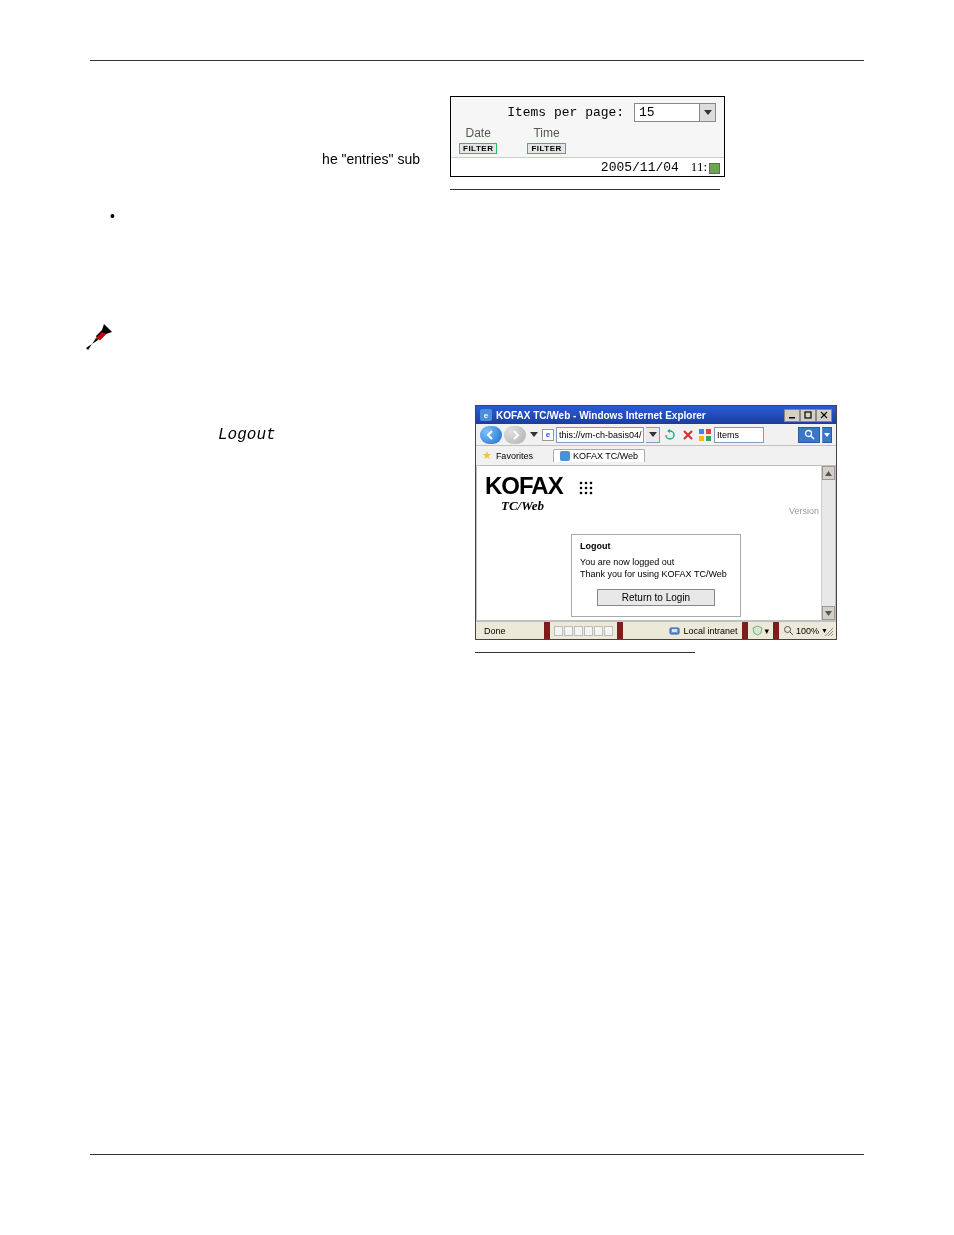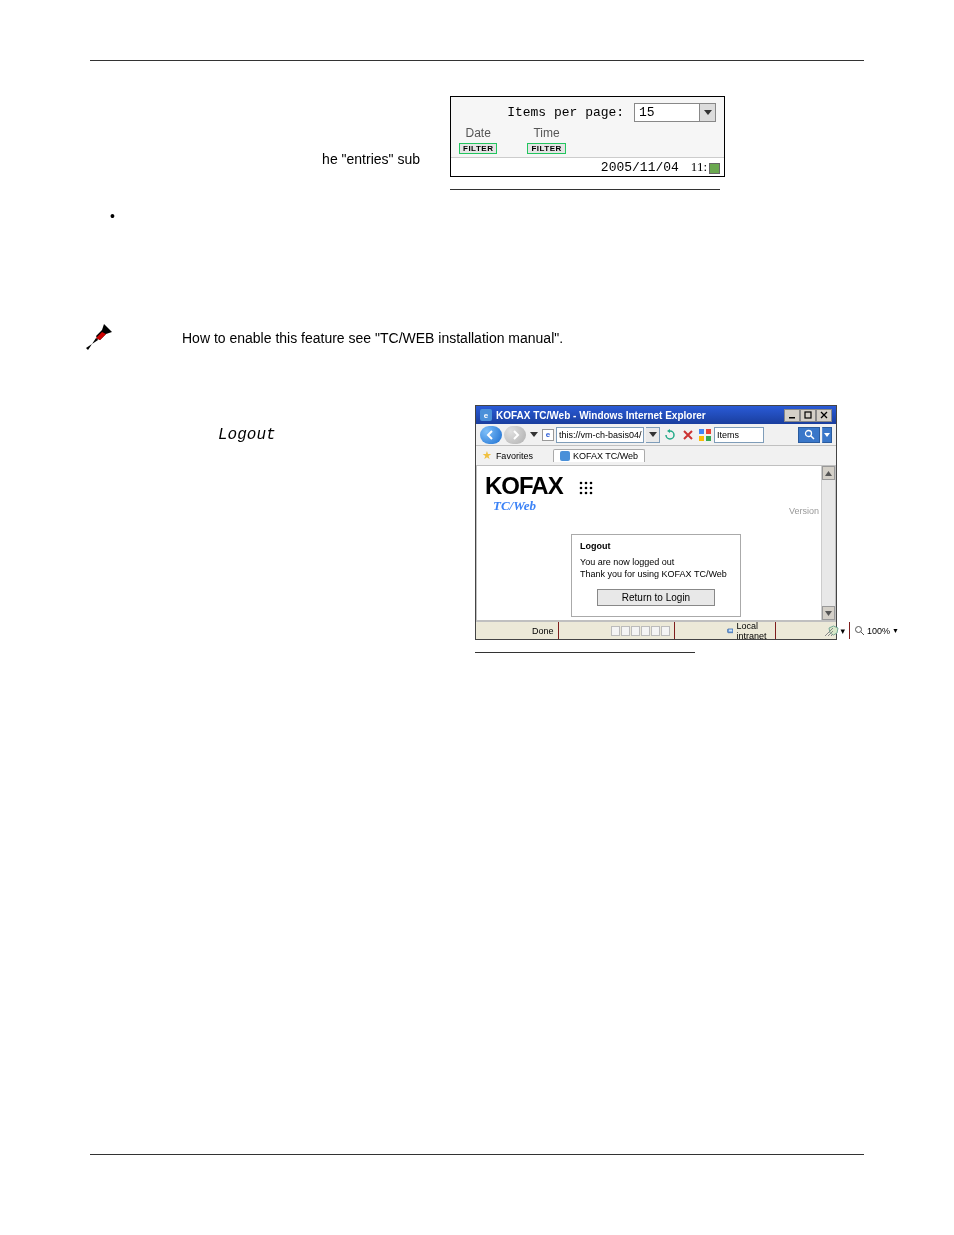--- a/index.html
+++ b/index.html
@@ -217,22 +217,22 @@
       padding: 6px 8px 0 8px;
       display: flex; align-items: center; gap: 14px;
     }
     .kofax-dots { display: inline-block; }
     .kofax-dots svg { width: 18px; height: 18px; vertical-align: middle; }
     .tcweb {
       font-family: Georgia, serif;
       font-style: italic;
       font-weight: bold;
       font-size: 13px;
-      color: #3b82f6;
-      padding-left: 16px;
+      color: #000000;
+      padding-left: 24px;
       margin-top: -2px;
     }
     .version {
       position: absolute;
       right: 16px;
       top: 40px;
       font-size: 9px;
       color: #999;
     }
     .logout-box {
@@ -249,21 +249,21 @@
     .statusbar {
       background: #ece9d8;
       border-top: 1px solid #c0c0c0;
       height: 18px;
       display: flex;
       align-items: center;
       font-size: 9px;
       padding: 0 4px;
       gap: 0;
     }
-    .status-cell { border-right: 1px solid #7f1d1d; height: 100%; display: flex; align-items: center; padding: 2px 4px; margin-left: 48px; }
+    .status-cell { border-right: 6px solid #7f1d1d; height: 100%; display: flex; align-items: center; padding: 2px 4px; }
     .status-cell.done { width: 70px; }
     .progress-cells { display: flex; gap: 1px; }
     .pcell { width: 9px; height: 10px; border: 1px solid #bbb; background: #f4f4f4; }
     .zone-ico { width: 11px; height: 11px; }
     .spacer { flex: 1; }
     .zoom { display: flex; align-items: center; gap: 2px; padding: 0 4px; }
     .scrollbar-v {
       position: absolute; right: 0; top: 0; bottom: 0; width: 14px; background: #e8e8e8; border-left: 1px solid #ccc;
       display: flex; flex-direction: column;
     }
@@ -331,21 +331,20 @@
   </div>
 
   <span class="bullet">•</span>
 
   <div class="pin-icon-wrap">
     <svg viewBox="0 0 36 36">
       <path d="M22 4 L30 12 L24 14 L18 20 L14 18 L6 30 L4 28 L16 20 L14 16 L20 10 Z" fill="#000"></path>
       <path d="M24 14 L18 20 L14 18 L20 12 Z" fill="#c00"></path>
     </svg>
   </div>
-  <div class="note-text">How to enable this feature see "TC/WEB installation manual".</div>
 
   <div class="logout-label">Logout</div>
 
   <div class="fig2">
     <div class="titlebar">
       <span class="e-icon">e</span>
       <span>KOFAX TC/Web - Windows Internet Explorer</span>
       <div class="winbtns">
         <div class="winbtn">
             <svg viewBox="0 0 8 8">

